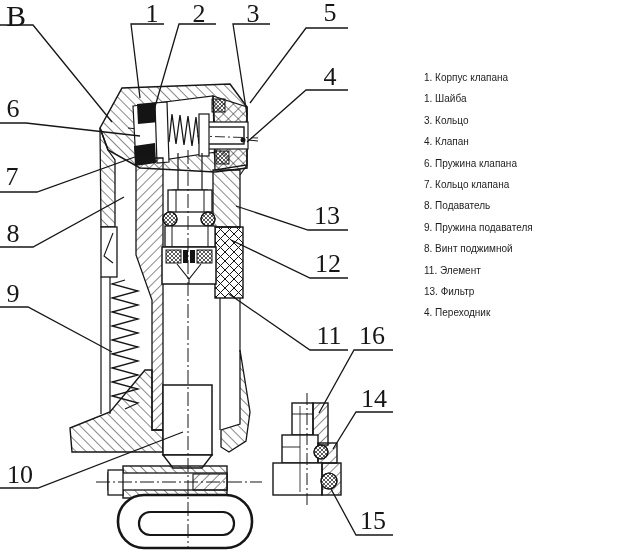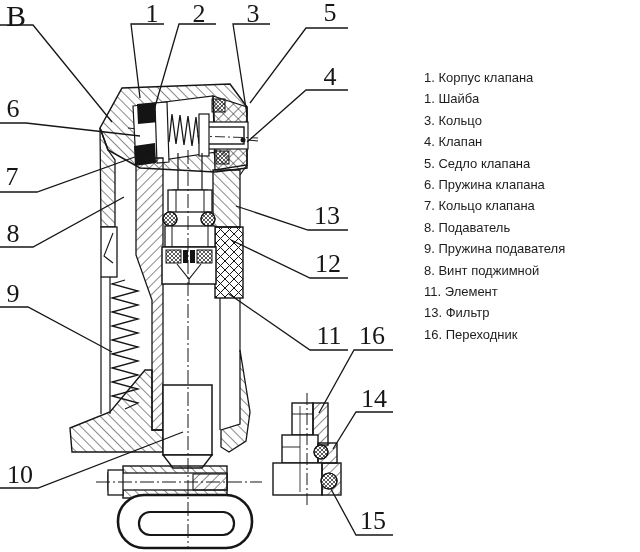--- a/index.html
+++ b/index.html
@@ -2,21 +2,21 @@
 <html><head>
 <meta charset="utf-8">
 <style>
   html,body{margin:0;padding:0;background:#ffffff;}
   .stage{position:relative;width:640px;height:552px;background:#ffffff;overflow:hidden;
          font-family:"Liberation Sans",sans-serif;}
   .drawing{position:absolute;left:0;top:0;}
   .callout-num{font-family:"Liberation Serif","DejaVu Serif",serif;font-size:26px;fill:#161616;}
   .callout-view{font-family:"Liberation Serif","DejaVu Serif",serif;font-size:30px;fill:#161616;}
   .legend{position:absolute;left:424px;top:67px;width:212px;color:#1d1d1d;
-          font-size:13px;line-height:21.4px;}
+          font-size:10px;line-height:21.4px;}
   .legend-row{white-space:nowrap;}
   .legend-row.indent{padding-left:31px;}
 </style>
 </head>
 <body>
 
 <div class="stage">
 
   <svg class="drawing" width="640" height="552" viewBox="0 0 640 552">
     <defs>
@@ -168,24 +168,23 @@
       <text class="callout-num" x="374" y="407">14</text>
       <text class="callout-num" x="373" y="529">15</text>
     </g>
   </svg>
 
   <div class="legend">
     <div class="legend-row">1. Корпус клапана</div>
     <div class="legend-row">1. Шайба</div>
     <div class="legend-row">3. Кольцо</div>
     <div class="legend-row">4. Клапан</div>
-    <div class="legend-row">5. Седло клапана</div>
     <div class="legend-row">6. Пружина клапана</div>
     <div class="legend-row">7. Кольцо клапана</div>
     <div class="legend-row">8. Подаватель</div>
     <div class="legend-row">9. Пружина подавателя</div>
     <div class="legend-row">8. Винт поджимной</div>
     <div class="legend-row">11. Элемент</div>
     <div class="legend-row">13. Фильтр</div>
-    <div class="legend-row">16. Переходник</div>
+    <div class="legend-row">4. Переходник</div>
   </div>
 
 </div>
 
 </body></html>

